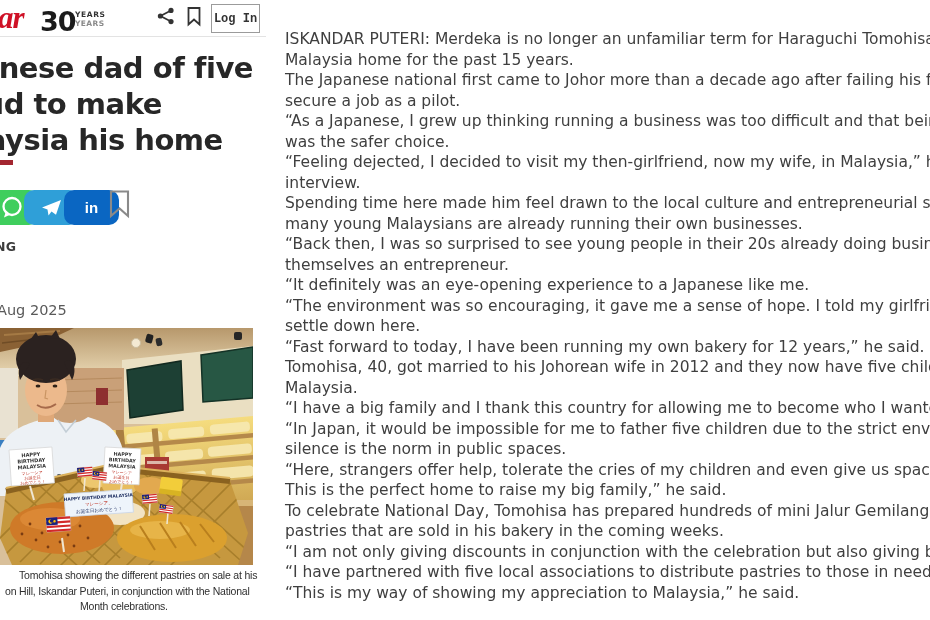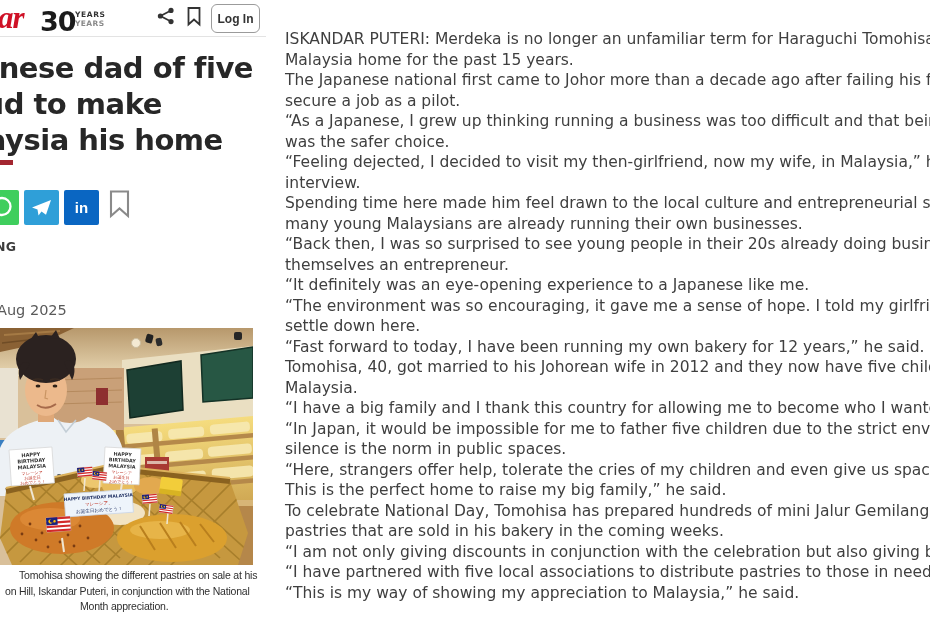--- a/index.html
+++ b/index.html
@@ -6,29 +6,29 @@
   .screen{position:relative;width:930px;height:620px;overflow:hidden;background:#fff;
           font-family:"DejaVu Sans",sans-serif;}
   
   .logo-ar{position:absolute;left:-2px;top:0px;font-family:"Liberation Serif",serif;
            font-style:italic;font-weight:bold;font-size:31px;color:#cf1126;letter-spacing:-1px;}
   .logo-30{position:absolute;left:40px;top:6px;font-weight:bold;font-size:27px;color:#1b1b1b;letter-spacing:-1px;}
   .logo-years{position:absolute;left:75px;top:10px;font-size:7.5px;font-weight:bold;color:#333;letter-spacing:.6px;text-align:center;}
   .logo-online{position:absolute;left:75px;top:19px;font-size:7.5px;font-weight:bold;color:#8a8a8a;letter-spacing:.4px;}
   .hdr-icon{position:absolute;cursor:pointer;}
   .login-btn{position:absolute;left:211px;top:4px;width:47px;height:27px;border:1.5px solid #9b9b9b;
-             border-radius:6px;background:#fff;font-size:12px;font-weight:bold;color:#333;
+             border-radius:0;background:#fff;font-size:12px;font-weight:bold;color:#333;
              display:flex;align-items:center;justify-content:center;cursor:pointer;
-             font-family:Liberation Sans, sans-serif;}
+             font-family:Liberation Mono, monospace;}
   .hdr-divider{position:absolute;left:0;top:36px;width:266px;height:1px;background:#e3e3e3;}
   
   .headline{position:absolute;left:-70px;top:50px;font-weight:bold;font-size:29px;line-height:36px;
             color:#272727;letter-spacing:-.5px;white-space:nowrap;}
   .red-bar{position:absolute;left:-40px;top:160px;width:53px;height:5px;background:#a32630;}
-  .soc{position:absolute;top:190px;width:35px;height:35px;border-radius:2px;display:flex;
+  .soc{position:absolute;top:190px;width:55px;height:35px;border-radius:10px;display:flex;
        align-items:center;justify-content:center;cursor:pointer;}
   .soc-wa{left:-16px;background:#3fce5d;}
   .soc-tg{left:24px;background:#2f9fd8;}
   .soc-li{left:64px;background:#0a66c2;font-weight:bold;color:#fff;font-size:15px;
           font-family:"Liberation Sans",sans-serif;}
   .soc-bm{position:absolute;left:108px;top:189px;cursor:pointer;}
   .byline{position:absolute;left:-5px;top:239px;font-size:12.5px;font-weight:bold;color:#3c3c3c;letter-spacing:.3px;}
   .date{position:absolute;left:-3px;top:302px;font-size:14.5px;color:#5a5a5a;}
   .photo{position:absolute;left:0;top:328px;width:253px;height:237px;}
   .caption{position:absolute;top:568px;left:0;width:300px;font-family:"Liberation Sans",sans-serif;
@@ -295,21 +295,21 @@
         <use href="#mflag" transform="translate(160,176) rotate(8) scale(.85)"></use>
         <line x1="62" y1="210" x2="64" y2="224" stroke="#efe6d2" stroke-width="2"></line>
         <use href="#mflag" transform="translate(46,190) rotate(-4) scale(1.5)"></use>
       </g>
     </svg>
   </div>
 
   <div class="caption">
     <div class="cap-0">Tomohisa showing the different pastries on sale at his</div>
     <div class="cap-1">on Hill, Iskandar Puteri, in conjunction with the National</div>
-    <div class="cap-2">Month appreciation.</div>
+    <div class="cap-2">Month celebrations.</div>
   </div>
 
   <div class="article-col">
     <div>ISKANDAR PUTERI: Merdeka is no longer an unfamiliar term for Haraguchi Tomohisa, who has made</div>
     <div>Malaysia home for the past 15 years.</div>
     <div>The Japanese national first came to Johor more than a decade ago after failing his fifth attempt to</div>
     <div>secure a job as a pilot.</div>
     <div>“As a Japanese, I grew up thinking running a business was too difficult and that being an employee</div>
     <div>was the safer choice.</div>
     <div>“Feeling dejected, I decided to visit my then-girlfriend, now my wife, in Malaysia,” he said during an</div>

